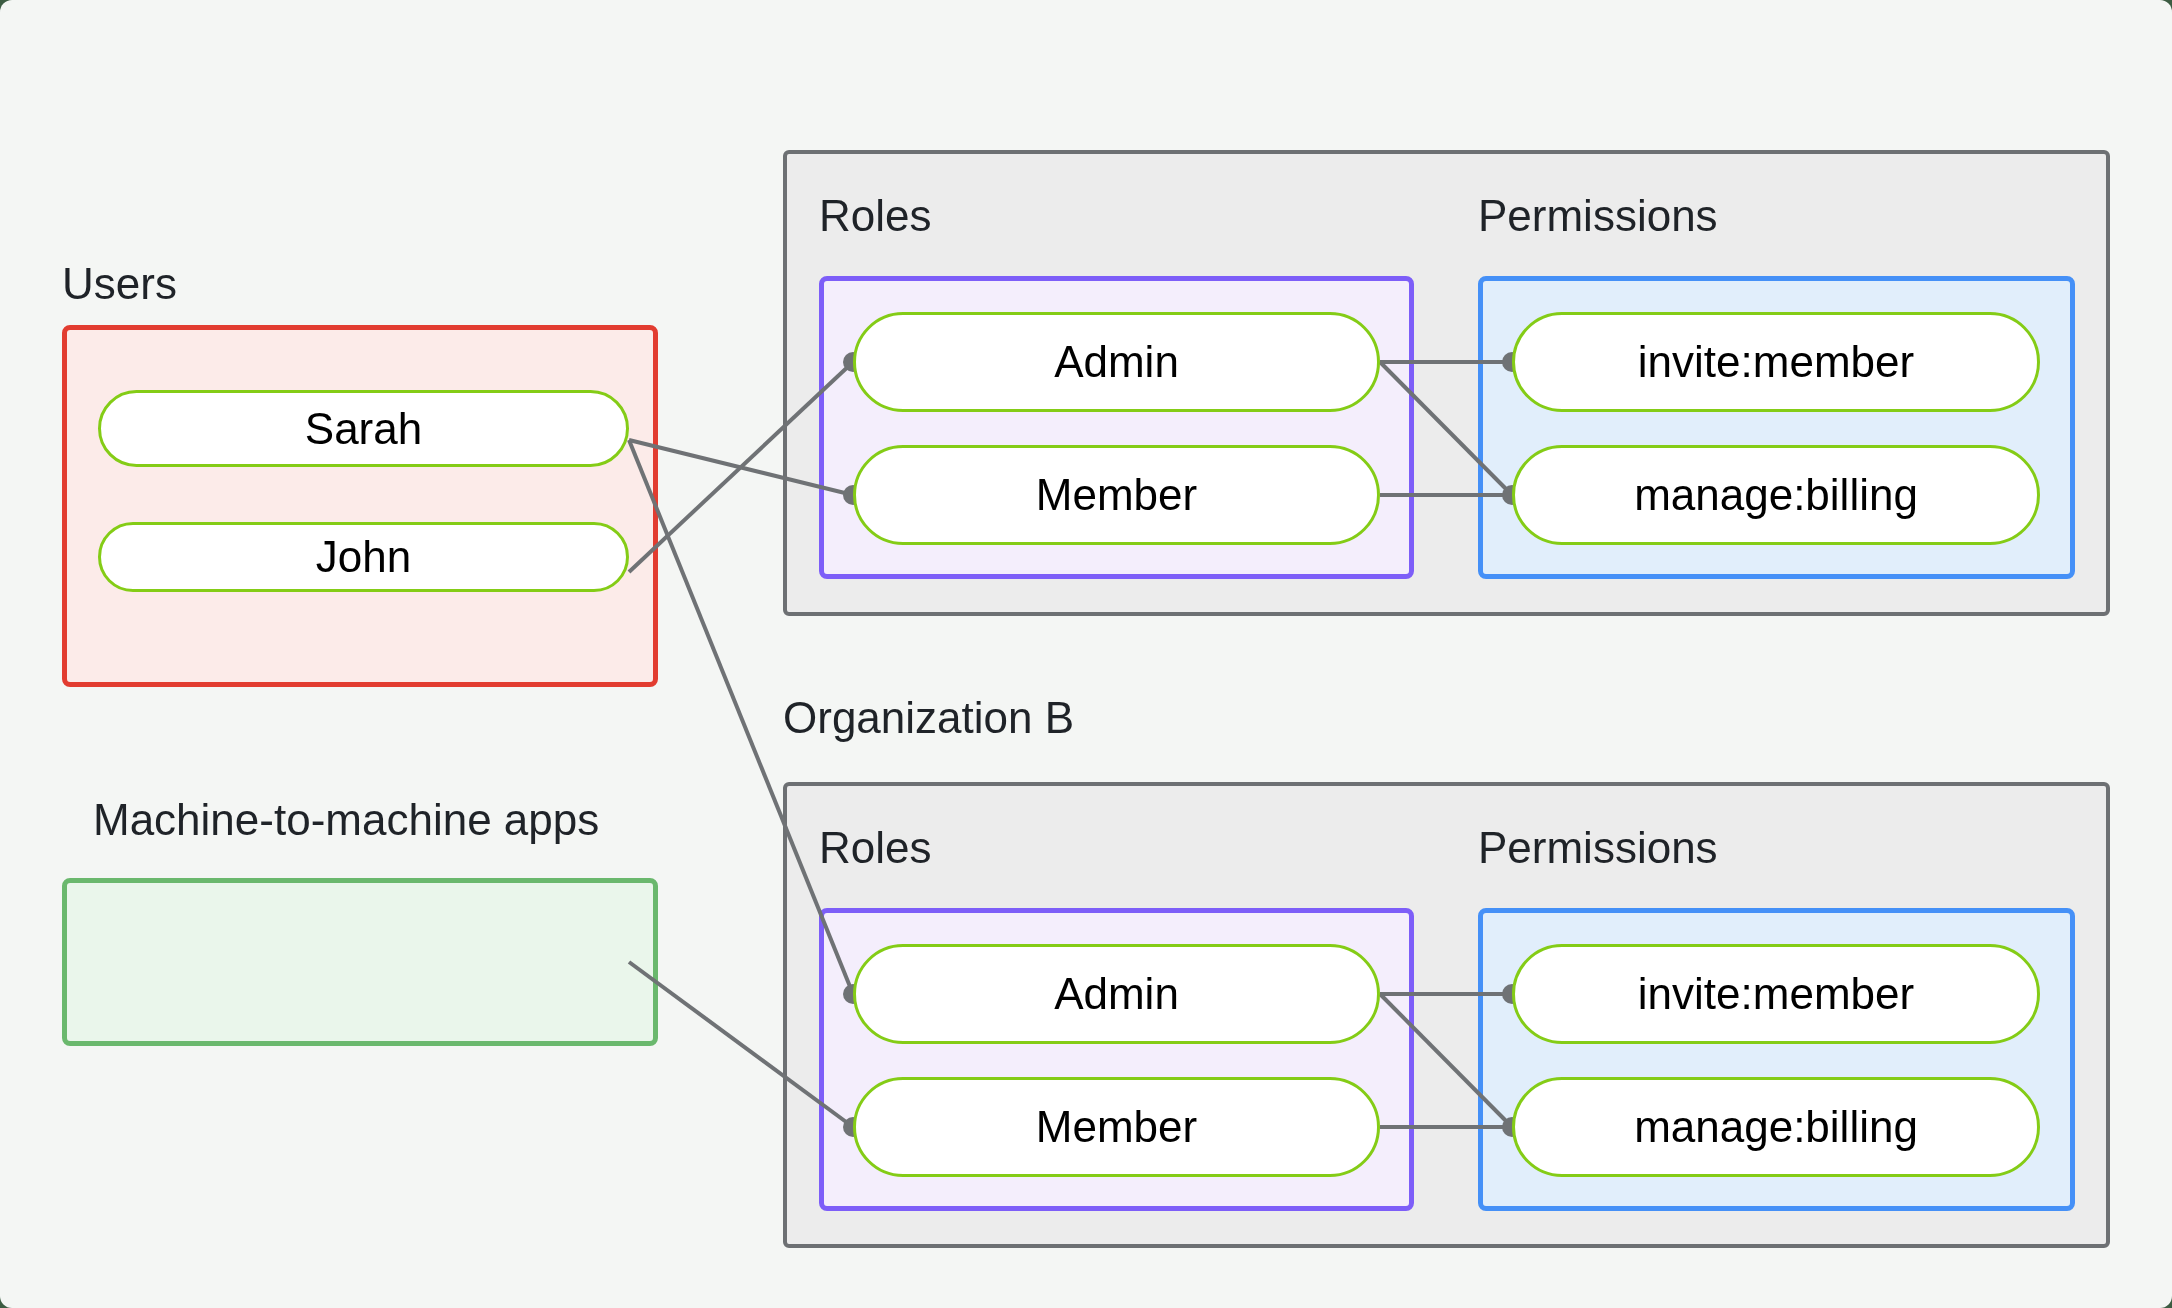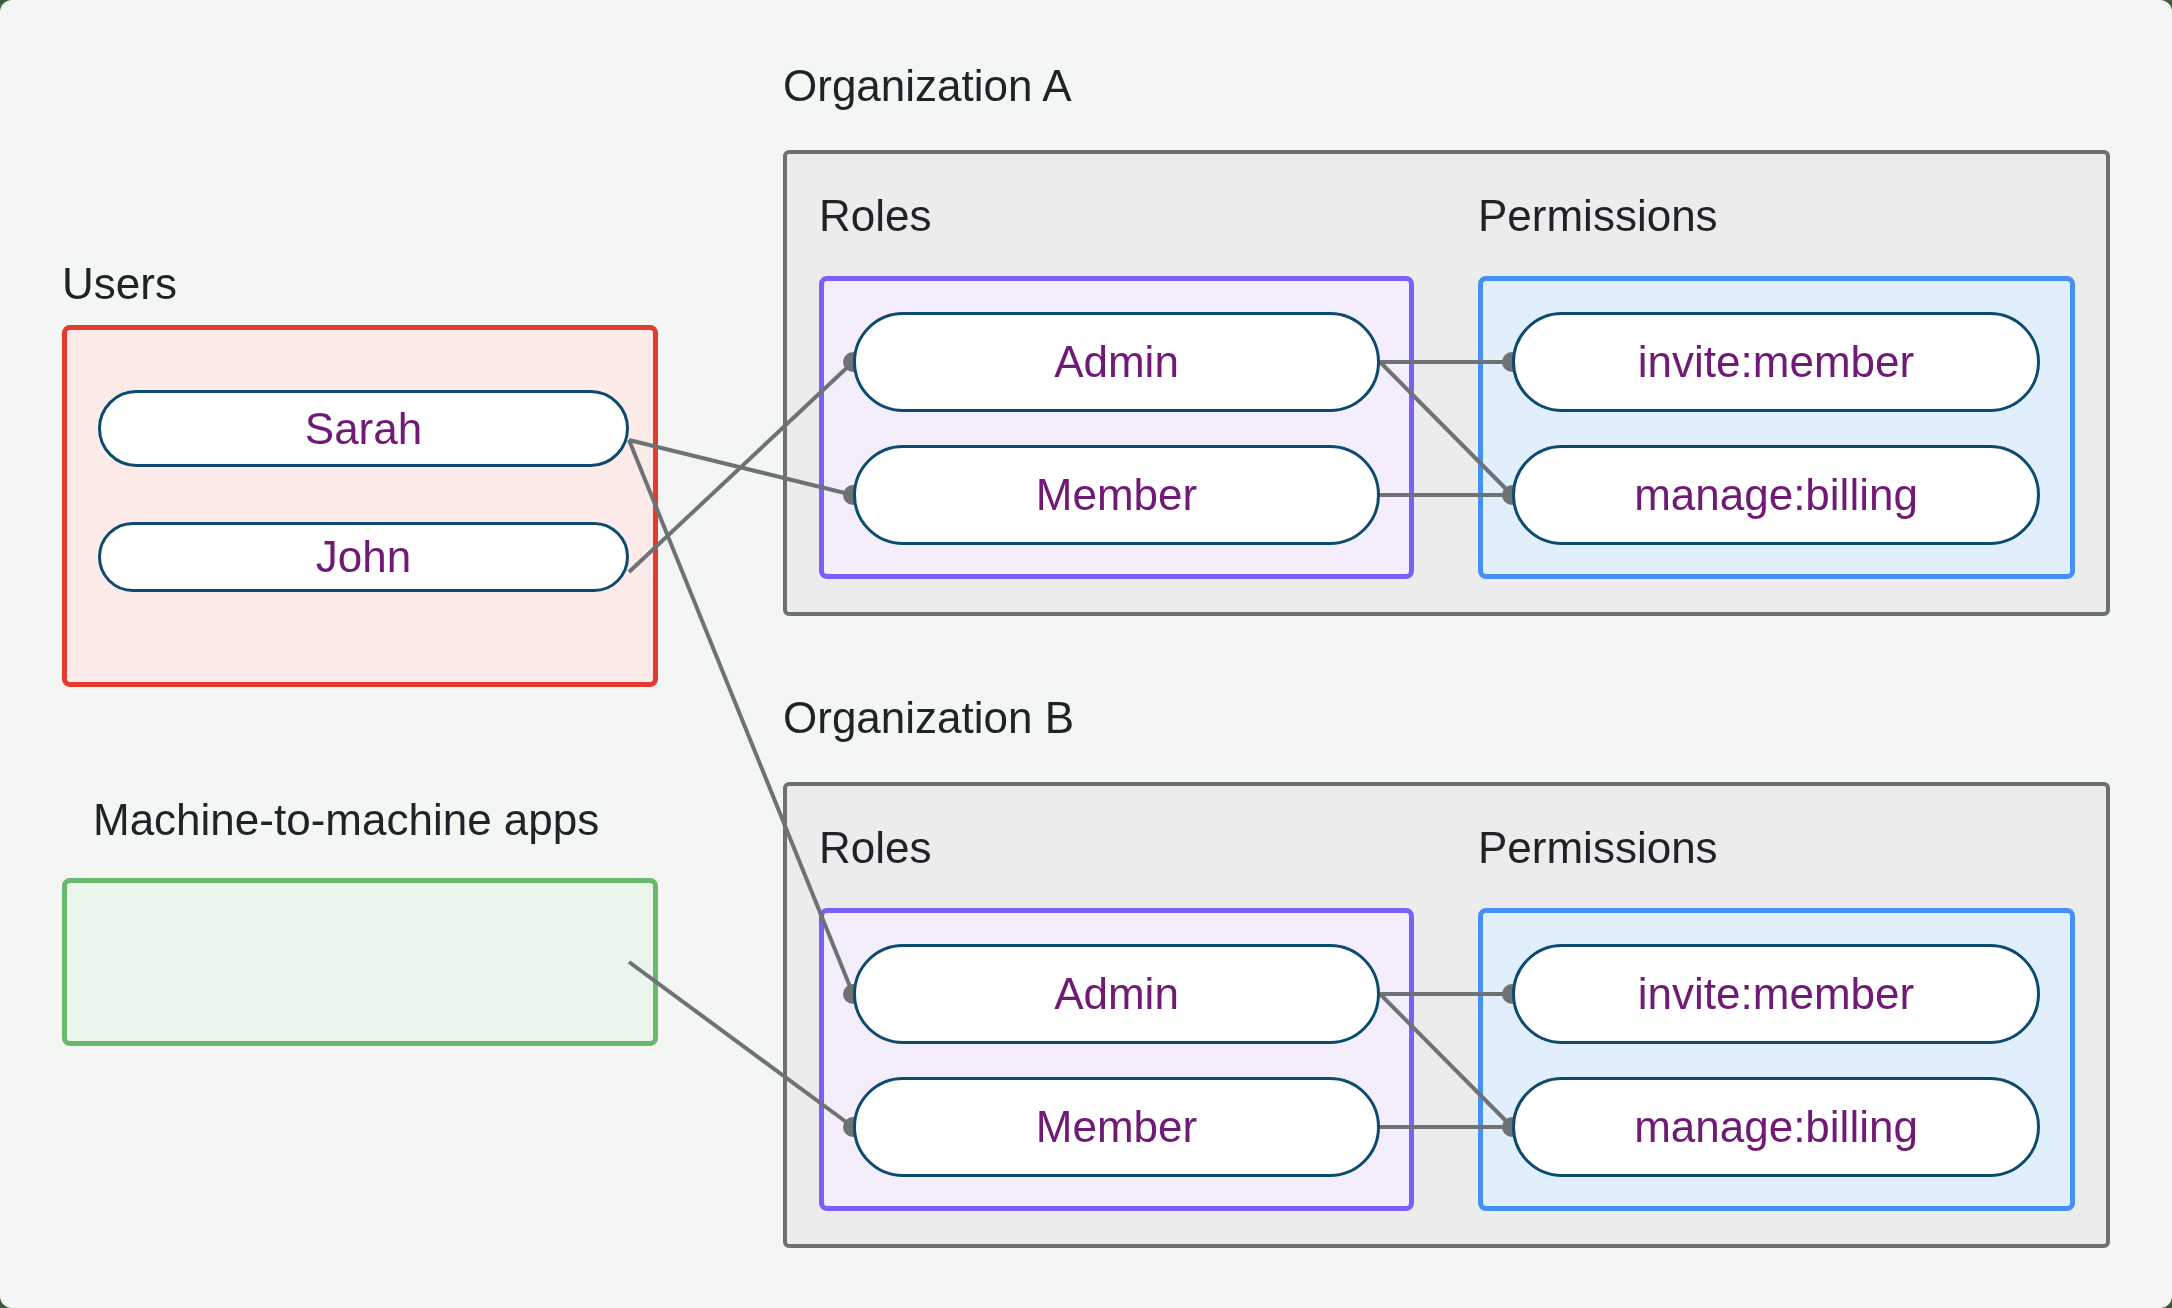--- a/index.html
+++ b/index.html
@@ -39,25 +39,25 @@
   .sub-box{
     border-radius:8px;
     z-index:0;
   }
   .users-box{background:#fcebe9;border:5px solid #e23c30;}
   .m2m-box{background:#eaf6eb;border:5px solid #6ab86d;}
   .roles-box{background:#f4eefc;border:5px solid #7d5ef8;}
   .perms-box{background:#e1eefb;border:5px solid #4590f7;}
   .pill{
     background:#ffffff;
-    border:3px solid #0c4a6e;
+    border:3px solid #84cc16;
     border-radius:60px;
     display:flex;align-items:center;justify-content:center;
     font-size:44px;
-    color:#701a75;
+    color:#000000;
     z-index:2;
     white-space:nowrap;
   }
 </style>
 </head>
 <body>
 
 <div class="canvas">
 
   <svg class="edges" width="2172" height="1308" viewBox="0 0 2172 1308">
@@ -82,21 +82,20 @@
     </svg>
 
   <div class="abs section-label" style="left:62px;top:240px;margin-top:20px;">Users</div>
   <div class="abs group-box users-box" style="left:62px;top:325px;width:596px;height:362px;"></div>
   <div class="abs pill" style="left:98px;top:390px;width:531px;height:77px;">Sarah</div>
   <div class="abs pill" style="left:98px;top:522px;width:531px;height:70px;">John</div>
 
   <div class="abs section-label" style="left:62px;top:796px;margin-left:31px;">Machine-to-machine apps</div>
   <div class="abs group-box m2m-box" style="left:62px;top:878px;width:596px;height:168px;"></div>
 
-  <div class="abs section-label" style="left:783px;top:62px;">Organization A</div>
   <div class="abs org-box" style="left:783px;top:150px;width:1327px;height:466px;"></div>
   <div class="abs section-label" style="left:819px;top:192px;">Roles</div>
   <div class="abs sub-box roles-box" style="left:819px;top:276px;width:595px;height:303px;"></div>
   <div class="abs pill" style="left:853px;top:312px;width:527px;height:100px;">Admin</div>
   <div class="abs pill" style="left:853px;top:445px;width:527px;height:100px;">Member</div>
   <div class="abs section-label" style="left:1478px;top:192px;">Permissions</div>
   <div class="abs sub-box perms-box" style="left:1478px;top:276px;width:597px;height:303px;"></div>
   <div class="abs pill" style="left:1512px;top:312px;width:528px;height:100px;">invite:member</div>
   <div class="abs pill" style="left:1512px;top:445px;width:528px;height:100px;">manage:billing</div>
 

